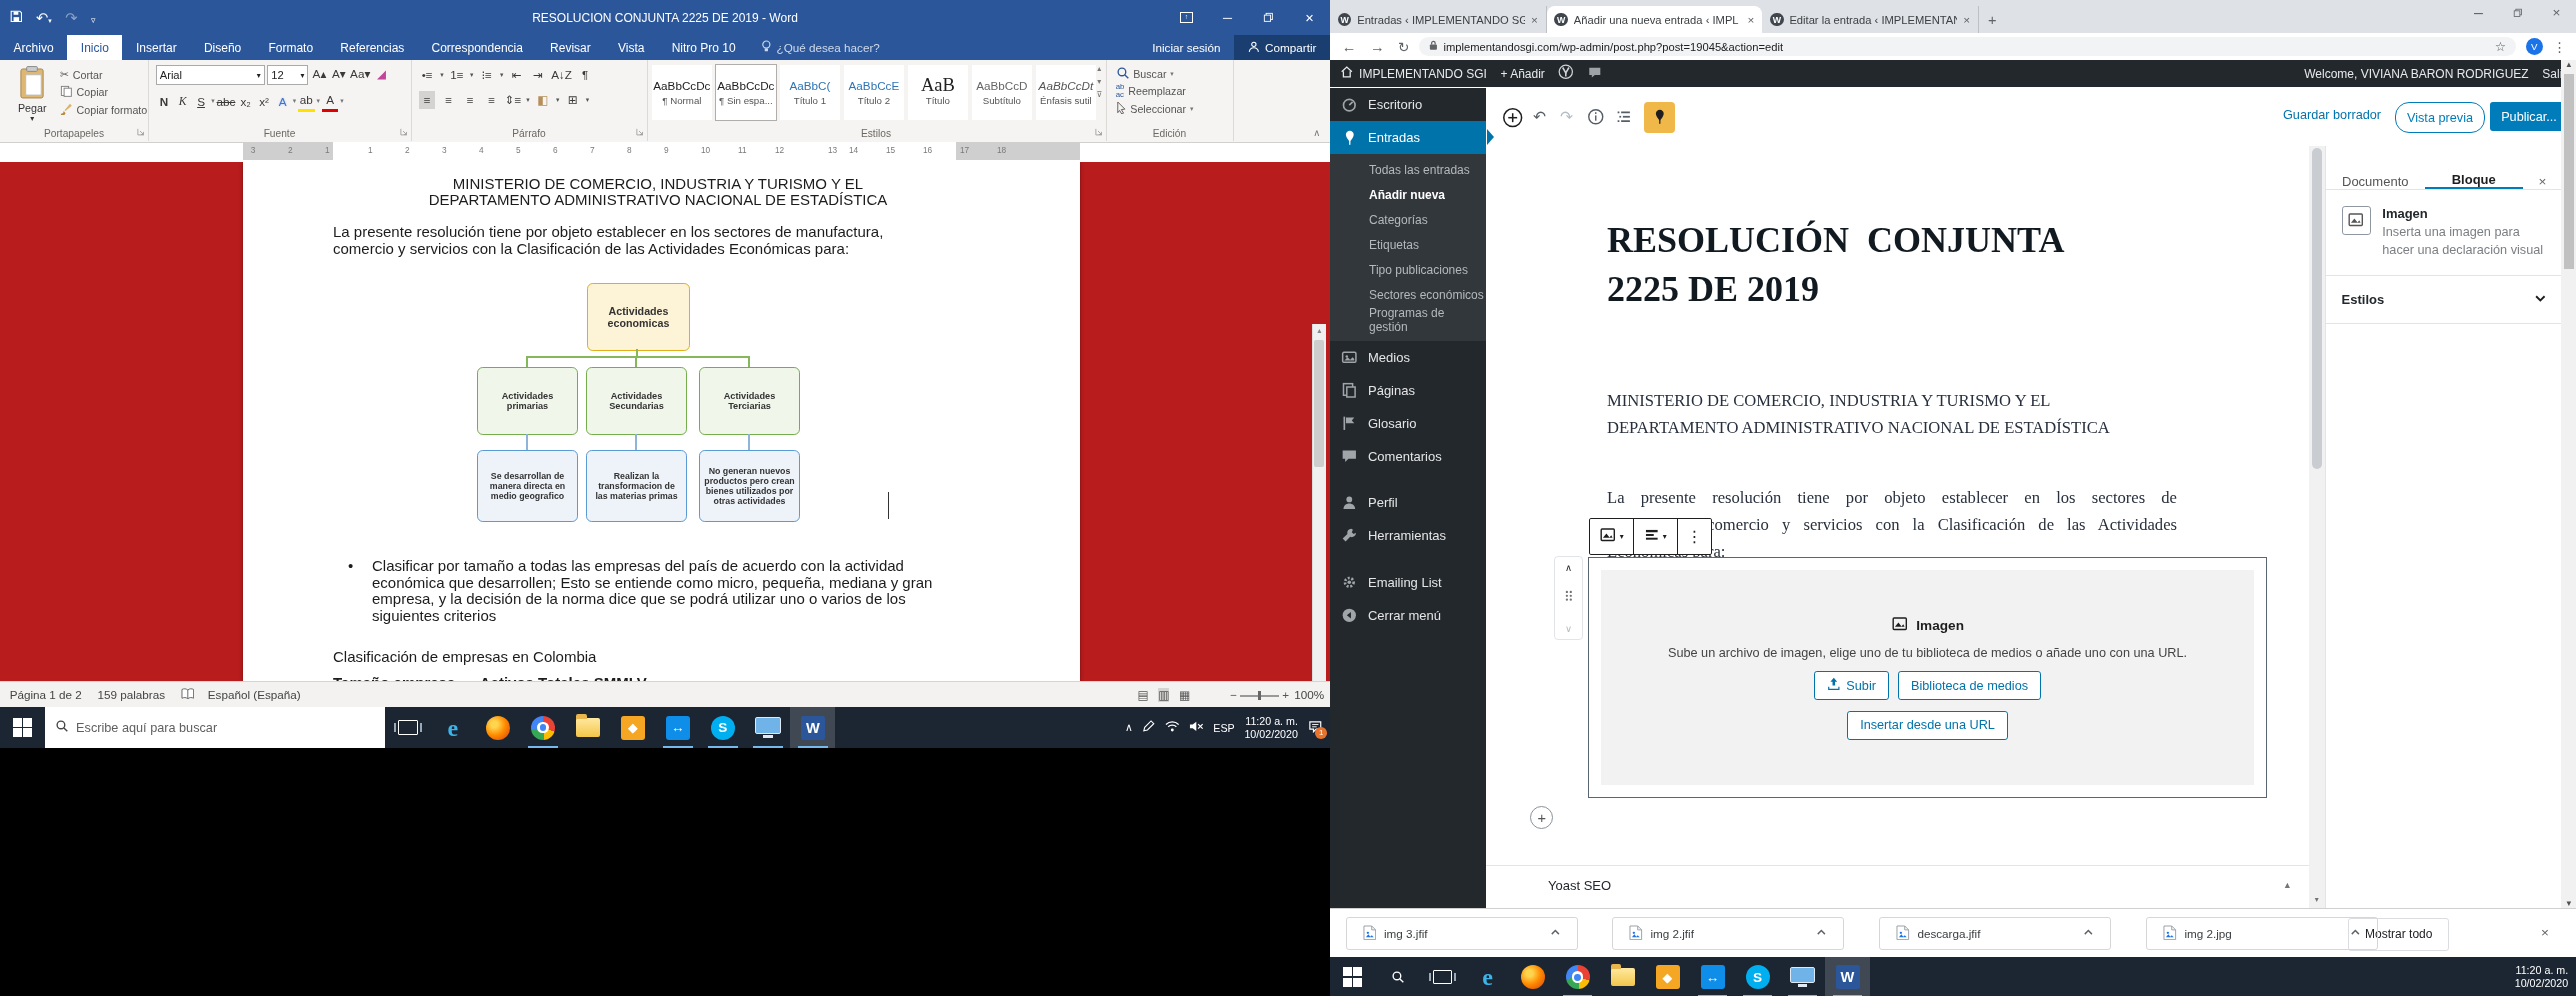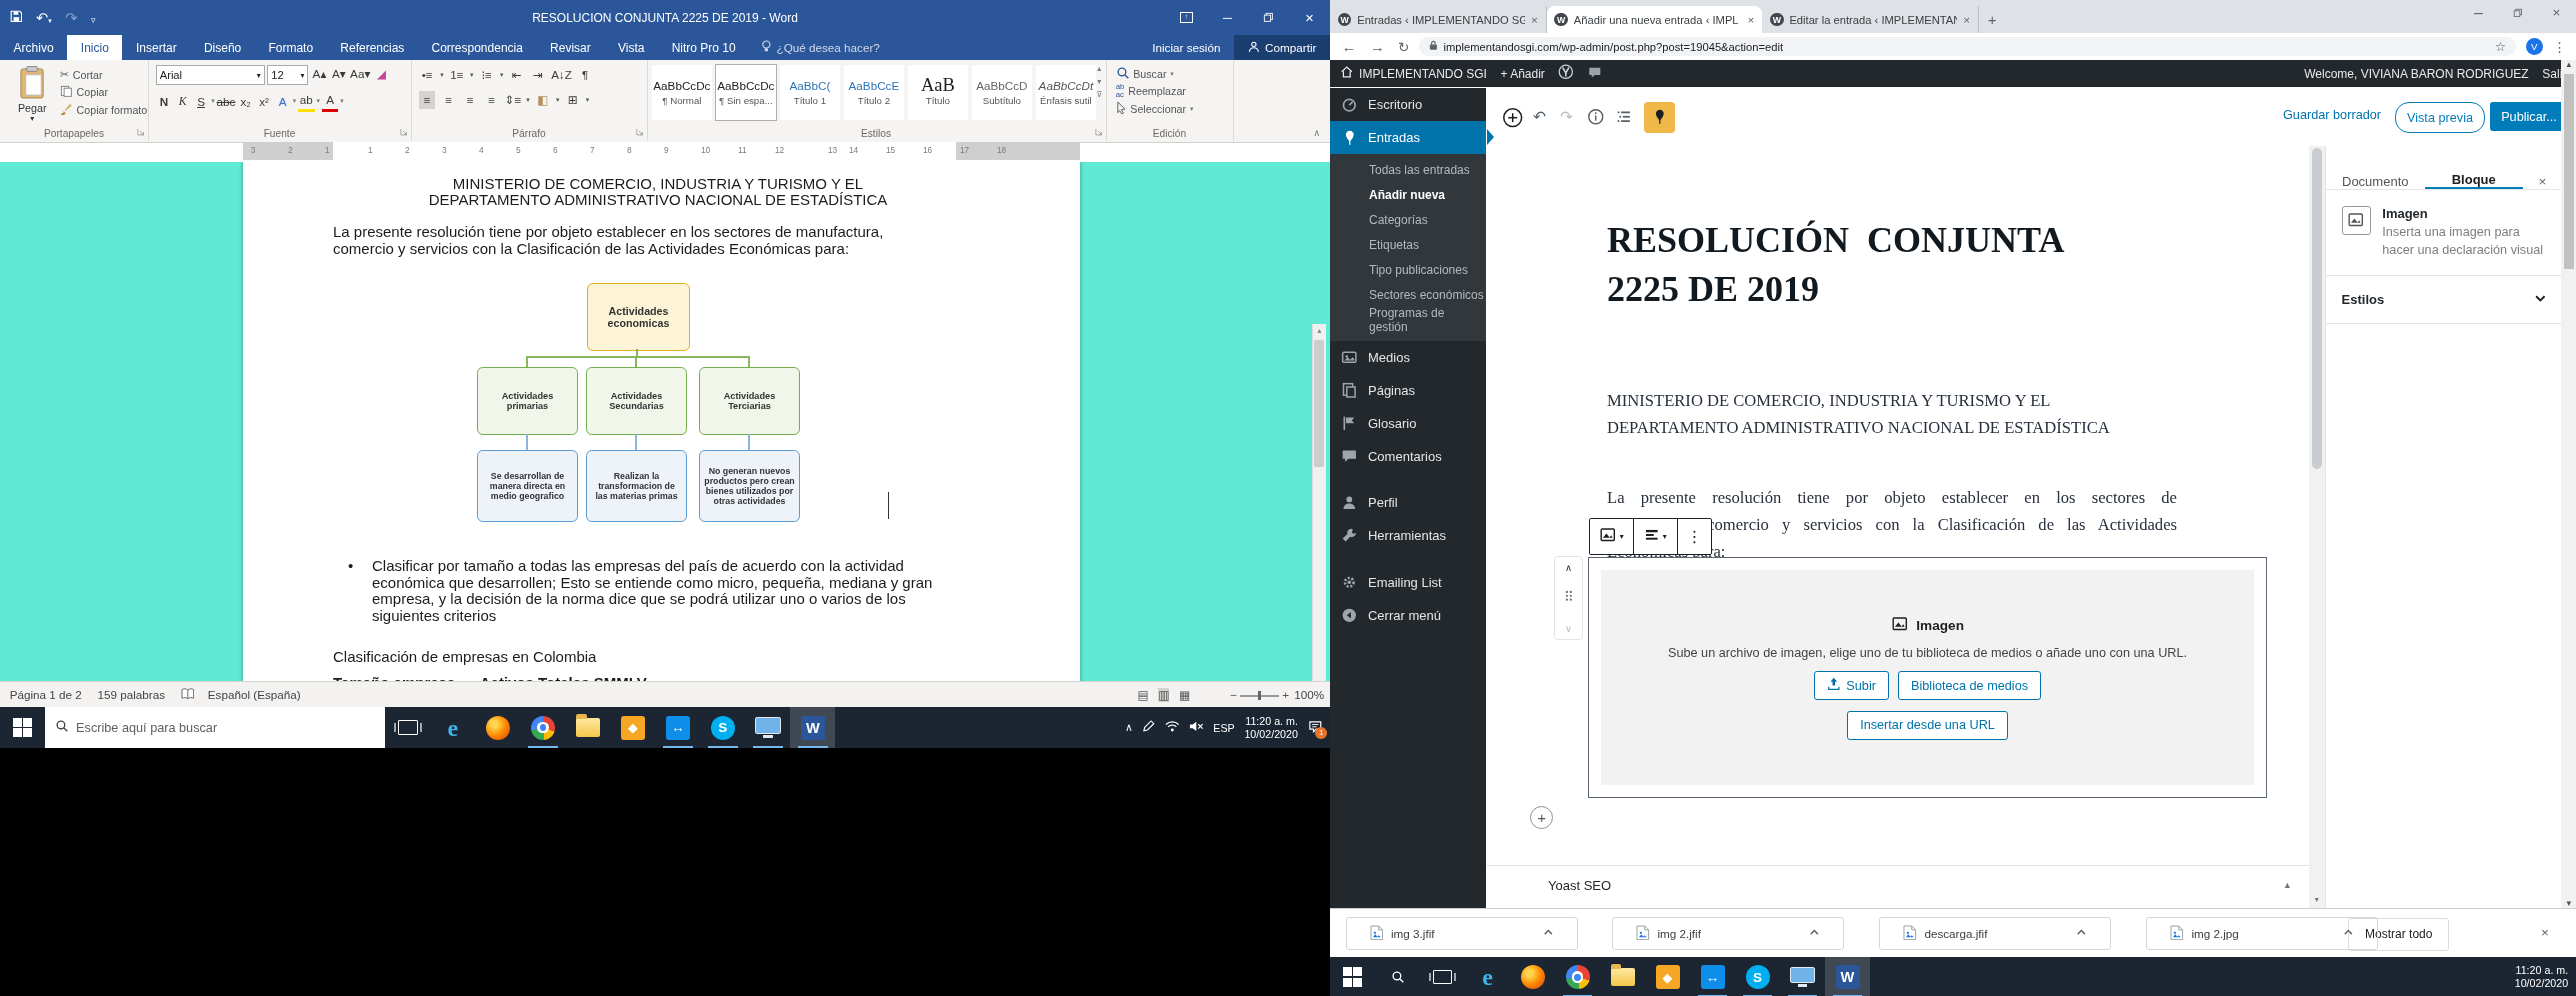--- a/index.html
+++ b/index.html
@@ -27,21 +27,21 @@
   .smallrow{display:flex;align-items:center;gap:3.9px;height:17.5px;font-size:10.7px;color:#555;}
   .combo{border:1px solid #aaa;background:#fff;font-size:11.2px;color:#222;display:inline-flex;align-items:center;justify-content:space-between;padding:0 2.9px;height:18.5px;}
   .fbtn{display:inline-flex;align-items:center;justify-content:center;min-width:16.6px;height:17.5px;color:#3b3a39;font-size:11.7px;}
   .sg-card{width:60px;height:55px;margin:1.9px 1px;display:flex;flex-direction:column;align-items:center;justify-content:center;background:#fff;border:1px solid #f5f4f2;}
   .sg-card.sel{border:1.9px solid #b0adab;}
   .sg-sample{font-size:11.7px;color:#222;line-height:13.6px;white-space:nowrap;}
   .sg-name{font-size:9.7px;color:#555;margin-top:2.9px;white-space:nowrap;}
   .w-ruler{position:absolute;left:243px;top:142px;width:837px;height:17.5px;background:#cfcfcf;}
   .w-ruler-white{position:absolute;left:90px;top:0;width:623px;height:17.5px;background:#fff;}
   .rnum{position:absolute;top:2.9px;font-size:8.3px;color:#7a7a7a;}
-  .w-doc{position:absolute;left:0;top:162px;width:1330px;height:520px;background:#5eead4;overflow:hidden;}
+  .w-doc{position:absolute;left:0;top:162px;width:1330px;height:520px;background:#b91c1c;overflow:hidden;}
   .w-page{position:absolute;left:243px;top:0;width:837px;height:520px;background:#fff;box-shadow:0 0 3.9px rgba(0,0,0,.4);overflow:hidden;color:#222;}
   .doc-text{font-family:"Liberation Sans",sans-serif;font-size:15px;line-height:16.6px;color:#1c1c1c;}
   .oc{position:absolute;border-radius:5.8px;display:flex;align-items:center;justify-content:center;text-align:center;font-weight:bold;color:#333;}
   .oc:before{content:"";position:absolute;left:-7.8px;top:-7.8px;width:100%;height:100%;border-radius:5.8px;z-index:-1;}
   .oc>span{position:relative;z-index:2;padding:1.9px 3.9px;}
   .oc-y{background:#fdf4d7;border:1px solid #e3ae19;}
   .oc-y:before{background:#f2b70a;}
   .oc-g{background:#f0f6ea;border:1px solid #74ad4c;}
   .oc-g:before{background:#6aaa43;}
   .oc-b{background:#eef3fa;border:1px solid #5b9bd5;}
@@ -91,21 +91,21 @@
   .blk-tb-seg:last-child{border-right:none;width:33px;}
   .blk-mover{position:absolute;left:68px;top:410px;width:27px;height:72px;border:1px solid #e2e4e7;border-radius:3.9px;background:#fff;display:flex;flex-direction:column;align-items:center;justify-content:space-between;padding:4.9px 0;z-index:8;}
   .blk-frame{position:absolute;left:102px;top:411px;width:679px;height:241px;border:1px solid #5a6572;background:#fff;z-index:7;box-sizing:border-box;padding:11.7px;}
   .blk-ph{width:100%;height:100%;background:#f2f2f3;display:flex;flex-direction:column;align-items:center;justify-content:center;gap:10.7px;color:#1e1e1e;}
   .ph-btn{height:27px;border:1px solid #0073aa;border-radius:2.9px;color:#0073aa;background:#fff;font-size:12.7px;display:inline-flex;align-items:center;justify-content:center;gap:5.8px;padding:0 11.7px;}
   .g-scrollbar{position:absolute;left:979px;top:146px;width:15.6px;height:762px;background:#f1f1f1;}
   .g-panel{position:absolute;left:995px;top:146px;width:236px;height:762px;background:#fff;border-left:1px solid #e2e4e7;color:#23282d;}
   .panel-row{height:47px;display:flex;align-items:center;justify-content:space-between;padding:0 15.6px;font-size:13px;font-weight:bold;border-bottom:1px solid #e2e4e7;}
   .page-scroll{position:absolute;left:1231px;top:60px;width:15.6px;height:848px;background:#f1f1f1;}
   .dl-bar{position:absolute;left:0;top:908px;width:100%;height:49px;background:#fff;border-top:1px solid #d0d0d0;}
-  .dl-chip{position:absolute;top:7.8px;width:232px;height:33px;border:1px solid #d6d6d6;border-radius:2.9px;display:flex;align-items:center;gap:7.8px;padding:0 23px;box-sizing:border-box;font-size:11.7px;color:#3c4043;}
+  .dl-chip{position:absolute;top:7.8px;width:232px;height:33px;border:1px solid #d6d6d6;border-radius:2.9px;display:flex;align-items:center;gap:7.8px;padding:0 16px;box-sizing:border-box;font-size:11.7px;color:#3c4043;}
 </style>
 </head>
 <body>
 
 <div id="screen">
 
   <div id="mon-left">
     <div id="word">
       <div class="w-titlebar">
         <div class="w-qat" id="w-qat">

